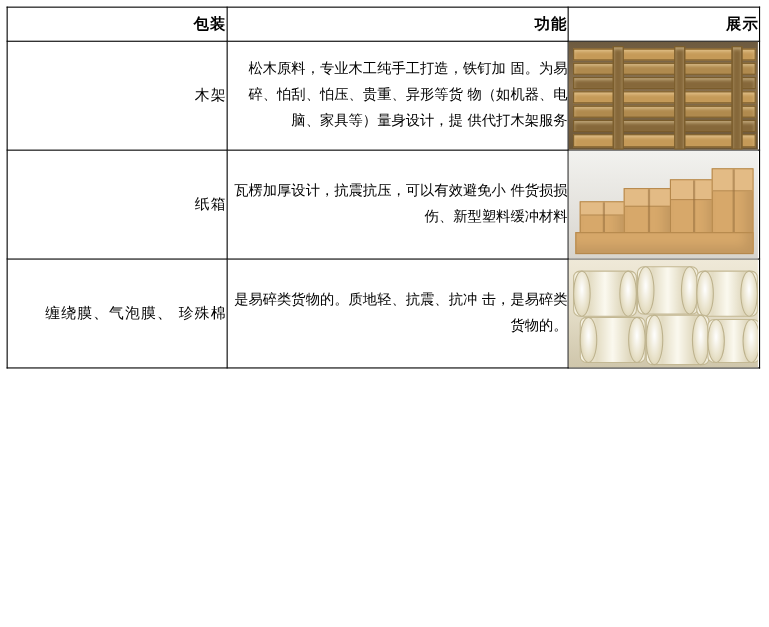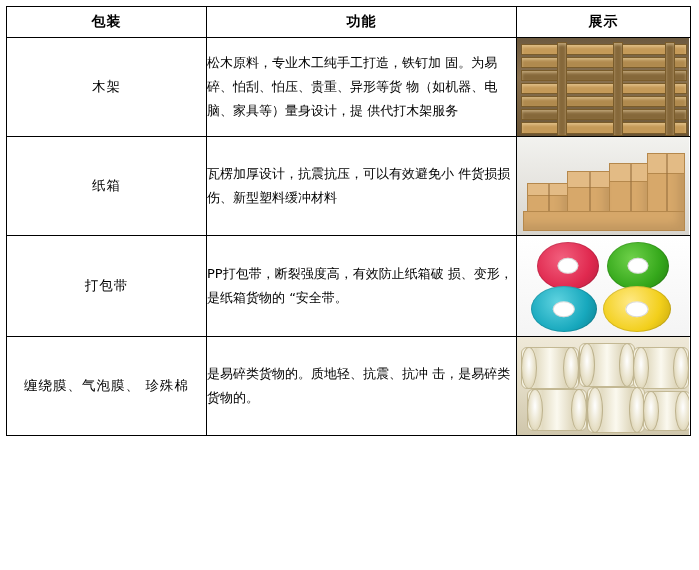--- a/index.html
+++ b/index.html
@@ -24,20 +24,21 @@
     border-collapse: collapse;
     table-layout: fixed;
     width: 684px;
     margin: 6px 0 0 6px;
     border: 1px solid #000000;
   }
   table.pack-table td, table.pack-table th {
     border: 1px solid #000000;
     vertical-align: middle;
     padding: 0;
+    text-align: right;
   }
   col.c-name { width: 200px; }
   col.c-func { width: 310px; }
   col.c-show { width: 174px; }
 
   thead th {
     height: 30px;
     font-weight: bold;
     font-size: 14px;
     text-align: center;
@@ -249,40 +250,20 @@
             <div class="box" style="left:130px;top:16px;width:36px;height:74px;">
                 <span class="lid"></span>
                 <span class="seam"></span>
               </div>
             <div class="box" style="left:6px;top:74px;width:160px;height:18px;"></div>
           </div>
         </td>
       </tr>
 
 
-      <tr class="row-strap">
-        <td class="name-cell">打包带</td>
-        <td class="func-cell">PP打包带，断裂强度高，有效防止纸箱破 损、变形，是纸箱货物的 “安全带。</td>
-        <td class="show-cell">
-          <div class="photo img-strap">
-            <div class="roll red" style="left:20px;top:6px;width:62px;height:48px;">
-                <span class="hole"></span>
-              </div>
-            <div class="roll green" style="left:90px;top:6px;width:62px;height:48px;">
-                <span class="hole"></span>
-              </div>
-            <div class="roll blue" style="left:14px;top:50px;width:66px;height:46px;">
-                <span class="hole"></span>
-              </div>
-            <div class="roll yellow" style="left:86px;top:50px;width:68px;height:46px;">
-                <span class="hole"></span>
-              </div>
-          </div>
-        </td>
-      </tr>
 
       <tr class="row-film">
         <td class="name-cell">缠绕膜、气泡膜、 珍殊棉</td>
         <td class="func-cell">是易碎类货物的。质地轻、抗震、抗冲 击，是易碎类货物的。</td>
         <td class="show-cell">
           <div class="photo img-film">
             <div class="filmroll" style="left:4px;top:10px;width:56px;height:40px;">
                 <span class="cap"></span>
                 <span class="cap r"></span>
               </div>

